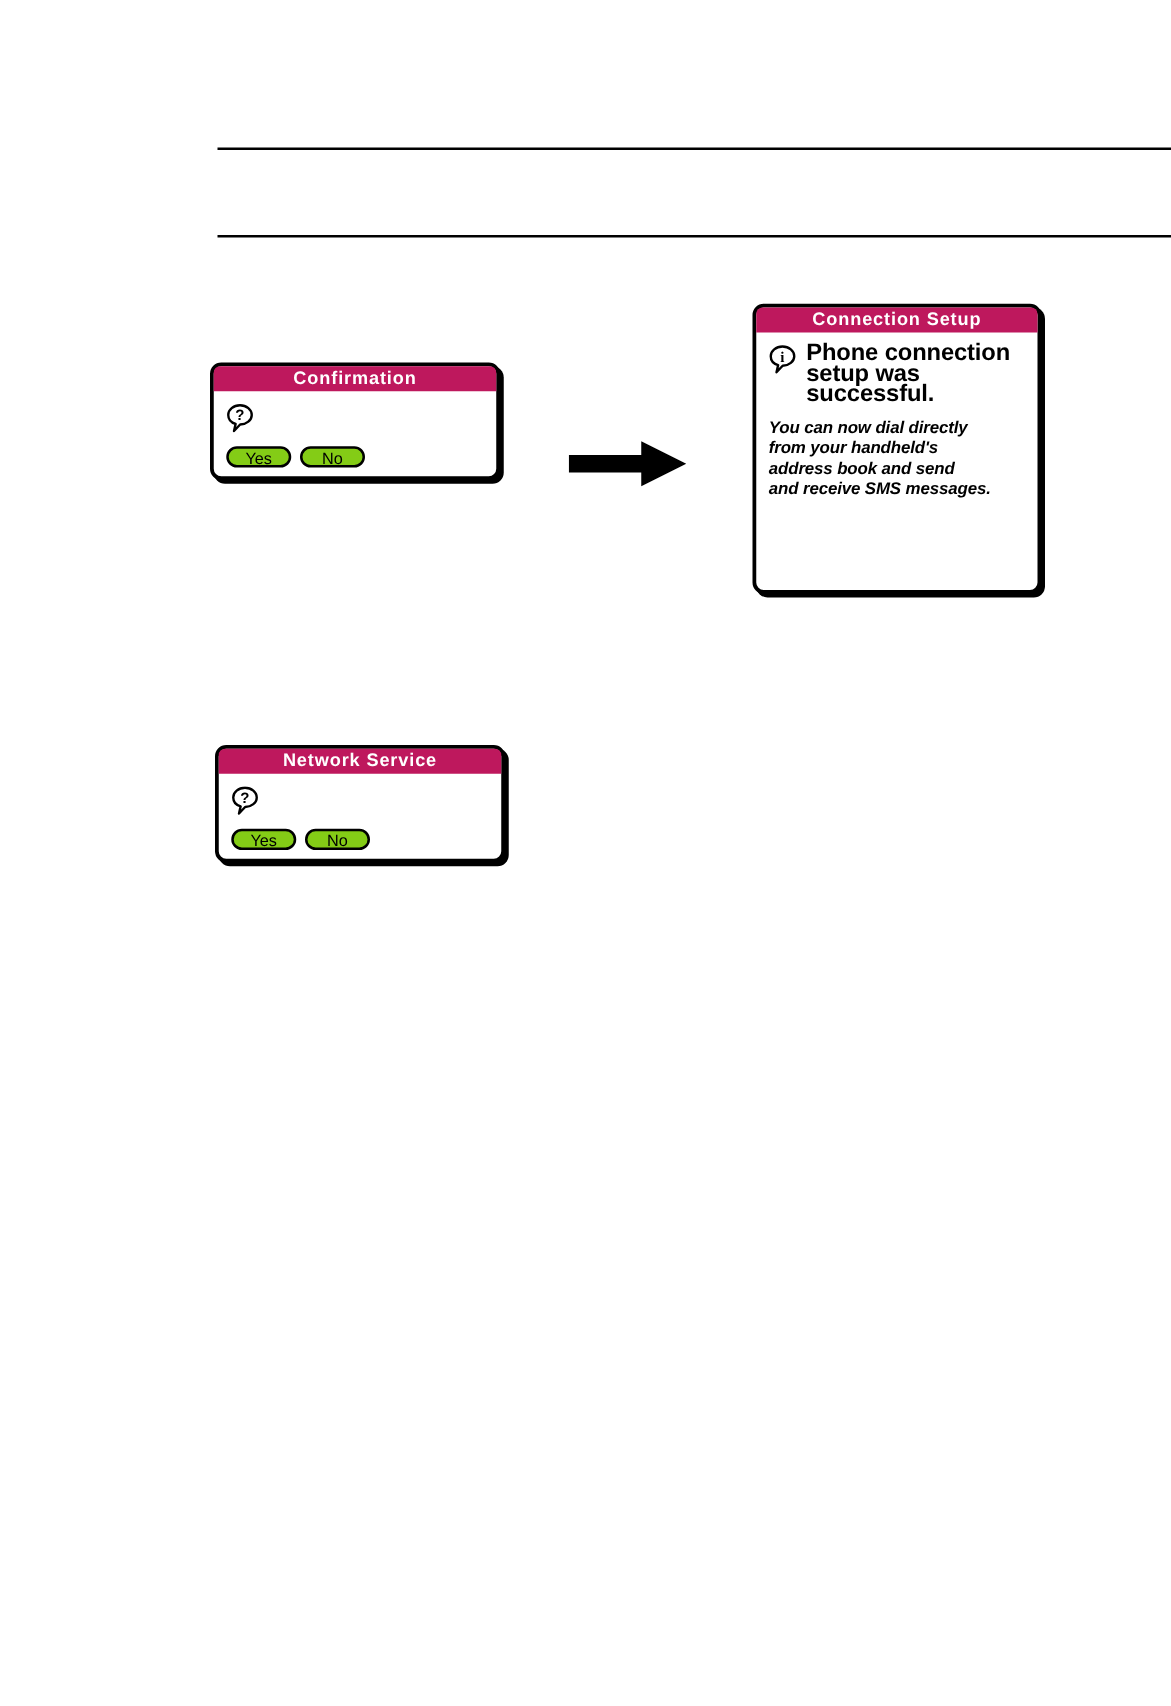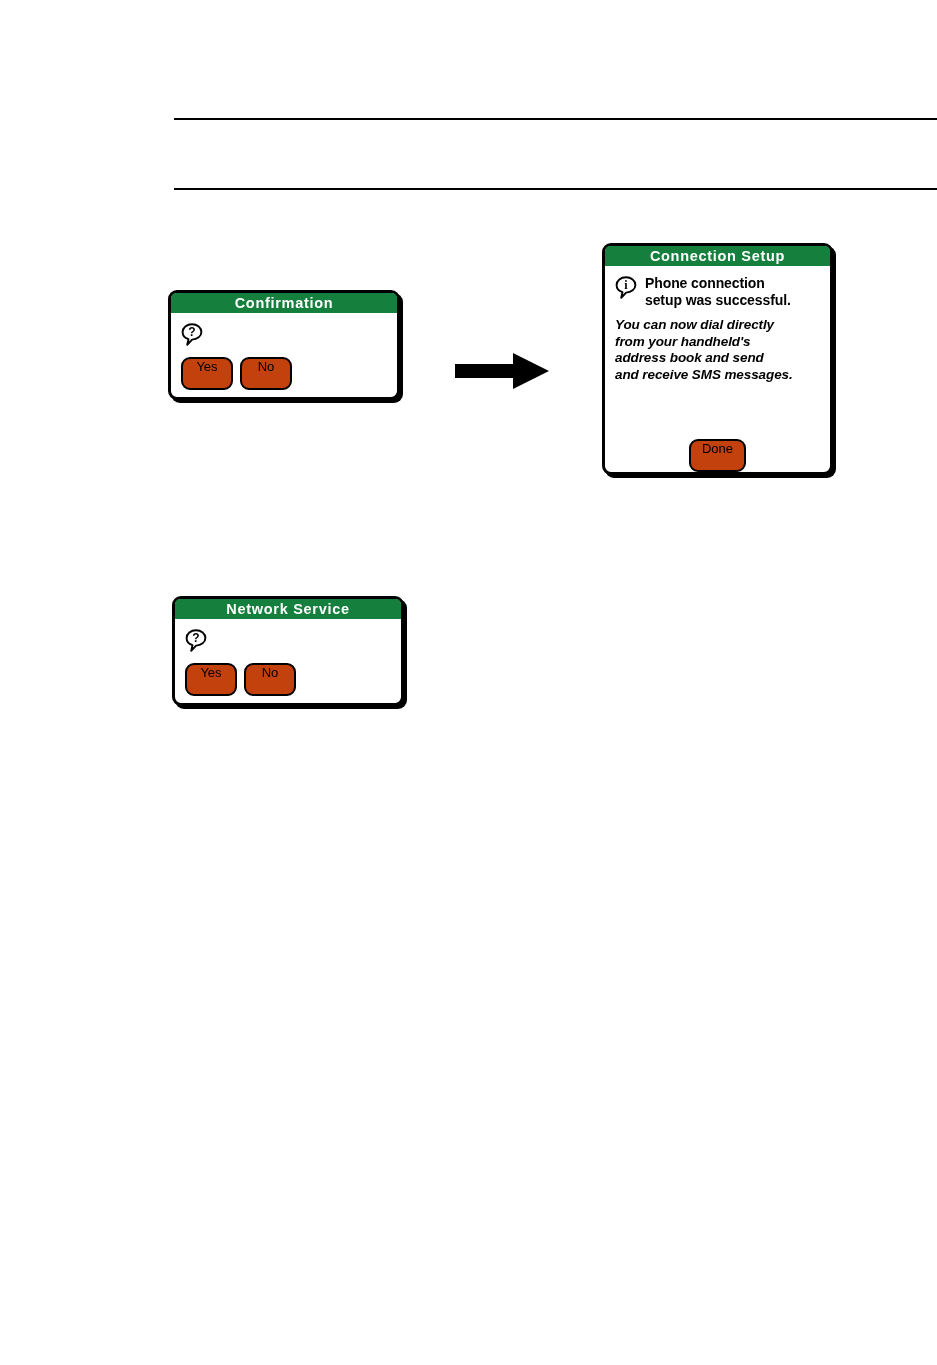--- a/index.html
+++ b/index.html
@@ -33,21 +33,21 @@
   
   .pda-dialog {
     position: absolute;
     box-sizing: border-box;
     background: #ffffff;
     border: 3px solid #000000;
     border-radius: 9px;
     box-shadow: 3px 3px 0 0 #000000;
   }
   .pda-titlebar {
-    background: #15803d;
+    background: #be185d;
     color: #ffffff;
     font-weight: bold;
     font-size: 14.5px;
     letter-spacing: 0.7px;
     text-align: center;
     line-height: 20px;
     height: 20px;
     border-radius: 5px 5px 0 0;
     margin: 0;
     padding: 0;
@@ -66,21 +66,21 @@
   }
   .pda-icon {
     flex: 0 0 auto;
     width: 22px;
     height: 24px;
     margin-top: 1px;
   }
   .pda-icon svg { display: block; }
   .msg-text {
     font-weight: bold;
-    font-size: 14px;
+    font-size: 19px;
     line-height: 16.5px;
     letter-spacing: -0.1px;
     color: #000000;
     white-space: pre-line;
   }
   .msg-block {
     font-weight: bold;
     font-size: 13.5px;
     line-height: 16.5px;
     letter-spacing: -0.1px;
@@ -96,27 +96,27 @@
     gap: 7px;
     margin-top: 10px;
     padding-bottom: 7px;
   }
   .btn-row.centered { justify-content: center; }
   .pda-btn {
     box-sizing: border-box;
     display: inline-block;
     min-width: 52px;
     padding: 0px 11px;
-    height: 33px;
+    height: 17px;
     line-height: 16px;
     text-align: center;
     font-size: 13px;
     font-weight: normal;
     color: #000000;
-    background: #c2410c;
+    background: #84cc16;
     border: 2px solid #000000;
     border-radius: 9px;
     cursor: pointer;
     user-select: none;
   }
 
   
   #dlg-confirmation {
     left: 168px;
     top: 290px;
@@ -195,23 +195,20 @@
             <text x="10.8" y="13.3" font-family="'Liberation Serif', serif" font-size="12" font-weight="bold" fill="#000000" text-anchor="middle">i</text>
           </svg>
         </span>
         <div class="msg-text">Phone connection
 setup was successful.</div>
       </div>
       <div class="msg-block">You can now dial directly
 from your handheld's
 address book and send
 and receive SMS messages.</div>
-      <div class="btn-row centered">
-        <span class="pda-btn">Done</span>
-      </div>
     </div>
   </div>
 
   <div class="pda-dialog" id="dlg-network-service">
     <div class="pda-titlebar">Network Service</div>
     <div class="pda-body">
       <div class="msg-row">
         <span class="pda-icon">
           <svg width="22" height="24" viewBox="0 0 22 24">
             <path d="M11 1.2 C5.8 1.2 1.6 4.6 1.6 8.9 C1.6 12.2 4.0 15.0 7.5 16.1 L6.2 21.8 L11.1 16.6 C16.2 16.5 20.4 13.1 20.4 8.9 C20.4 4.6 16.2 1.2 11 1.2 Z" fill="#ffffff" stroke="#000000" stroke-width="1.9" stroke-linejoin="round"></path>

